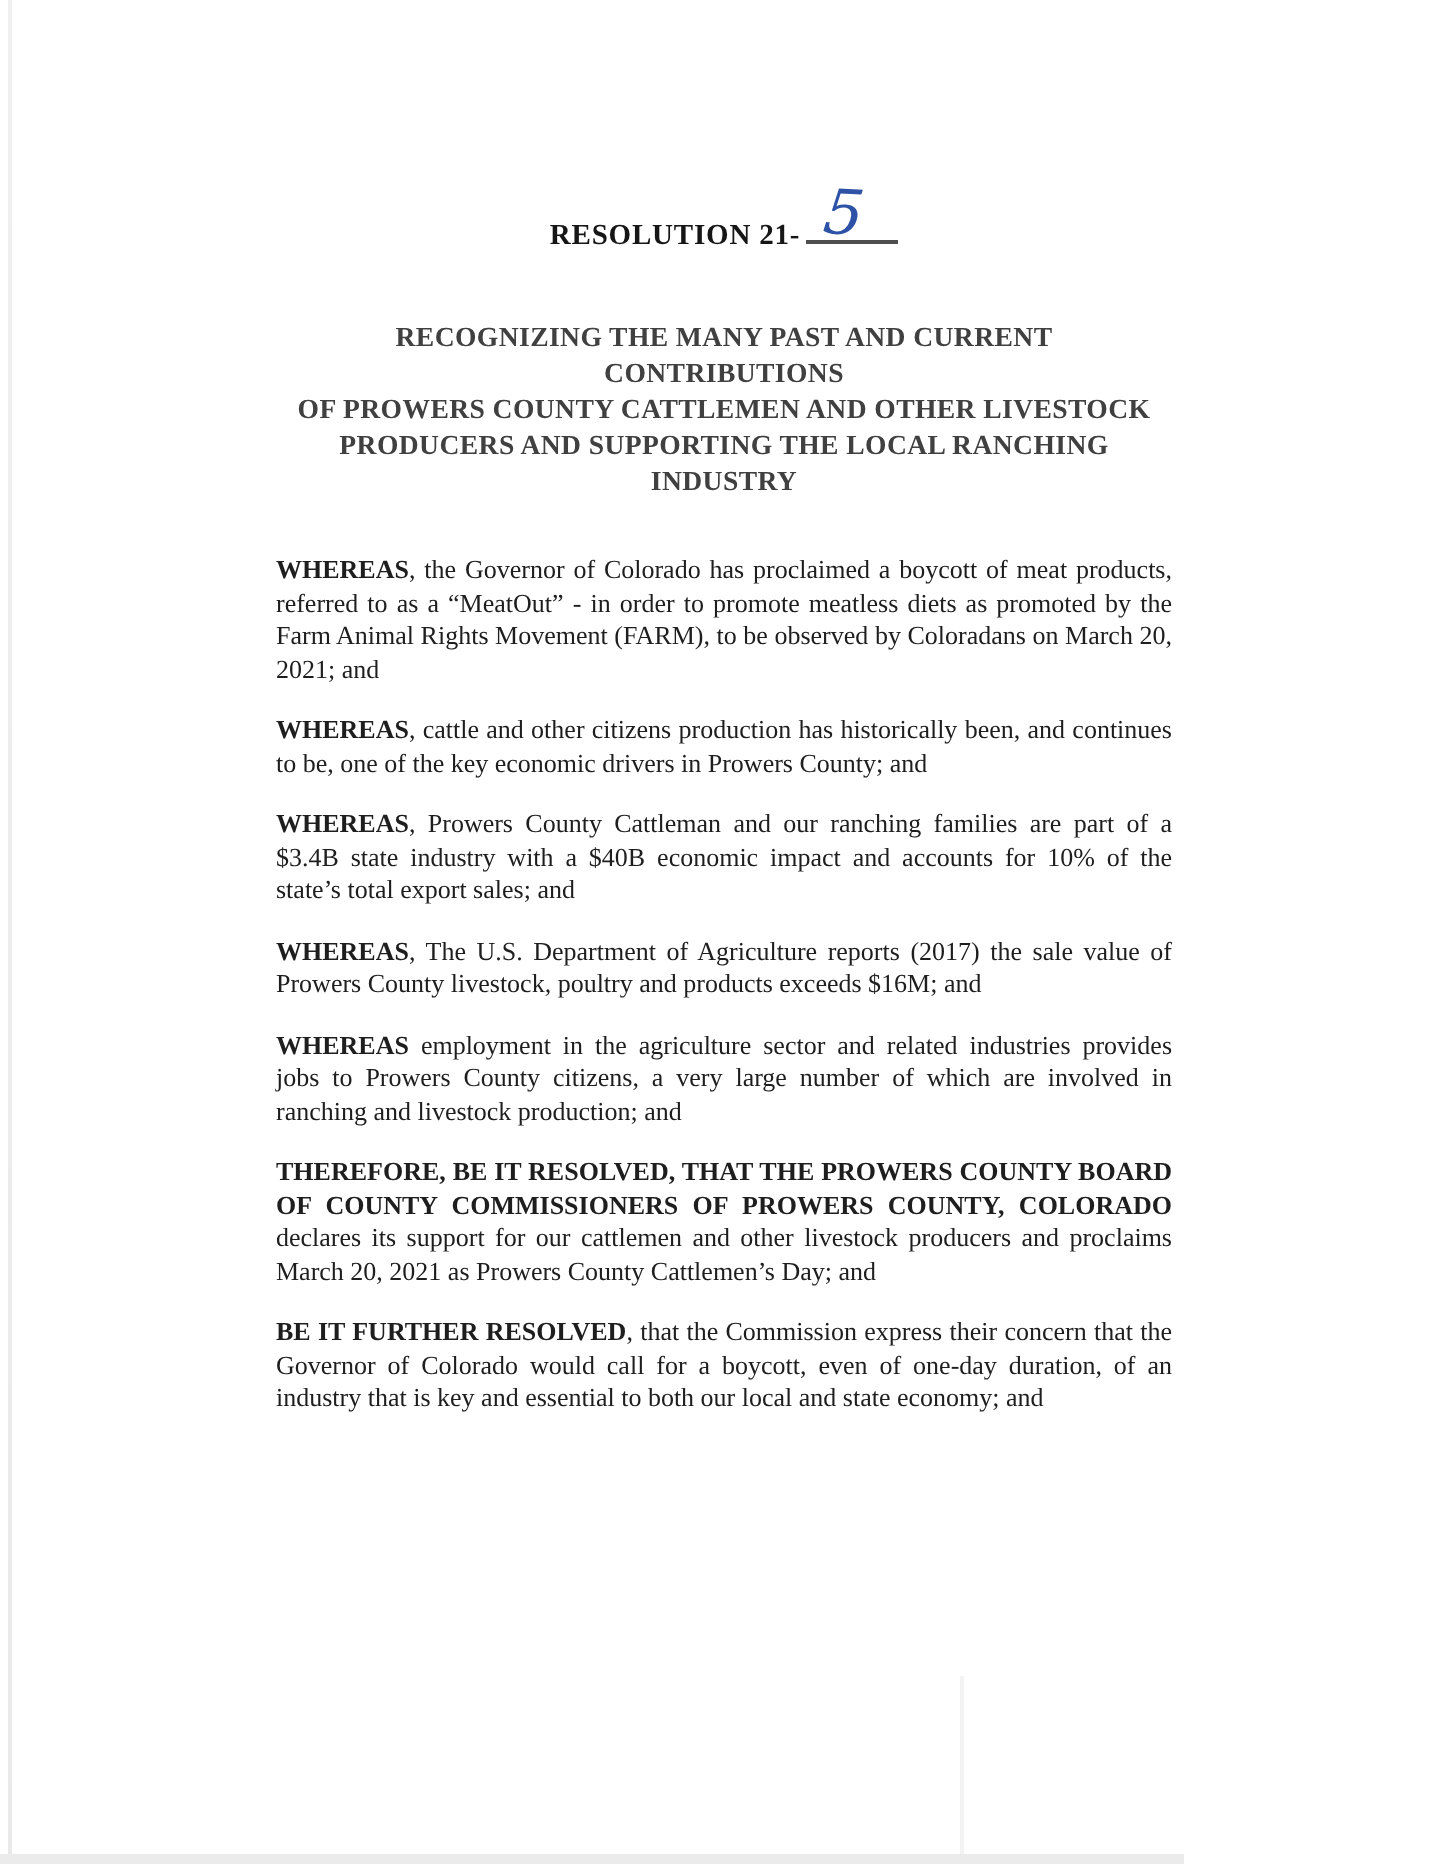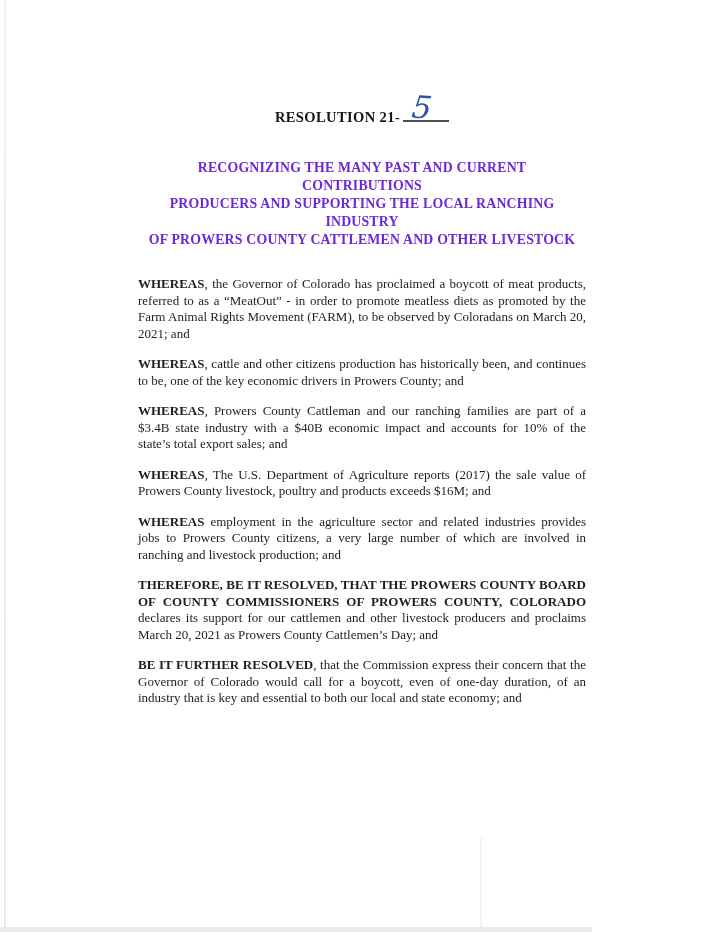--- a/index.html
+++ b/index.html
@@ -61,21 +61,21 @@
     letter-spacing: 0;
     transform: rotate(3deg) skewX(-4deg);
     color: #2d52a6;
   }
   .heading {
     margin-top: 33px;
     text-align: center;
     font-weight: bold;
     font-size: 13.8px;
     line-height: 18px;
-    color: #6d28d9;
+    color: #404040;
     letter-spacing: 0.2px;
   }
   .body-text {
     margin-top: 27px;
     font-size: 13px;
     line-height: 16.5px;
     text-align: justify;
   }
   .body-text p {
     margin: 0 0 14px 0;
@@ -91,22 +91,22 @@
   <div class="edge-bottom"></div>
 
   <div class="content">
 
     <div class="title-row">
       <span>RESOLUTION 21-</span><span class="number-slot"><span class="handwritten">5</span></span>
     </div>
 
     <div class="heading">
       <div>RECOGNIZING THE MANY PAST AND CURRENT CONTRIBUTIONS</div>
+      <div>OF PROWERS COUNTY CATTLEMEN AND OTHER LIVESTOCK</div>
       <div>PRODUCERS AND SUPPORTING THE LOCAL RANCHING INDUSTRY</div>
-      <div>OF PROWERS COUNTY CATTLEMEN AND OTHER LIVESTOCK</div>
     </div>
 
     <div class="body-text">
       <p><span class="lead">WHEREAS</span><span>, the Governor of Colorado has proclaimed a boycott of meat products, referred to as a “MeatOut” - in order to promote meatless diets as promoted by the Farm Animal Rights Movement (FARM), to be observed by Coloradans on March 20, 2021; and</span></p>
       <p><span class="lead">WHEREAS</span><span>, cattle and other citizens production has historically been, and continues to be, one of the key economic drivers in Prowers County; and</span></p>
       <p><span class="lead">WHEREAS</span><span>, Prowers County Cattleman and our ranching families are part of a $3.4B state industry with a $40B economic impact and accounts for 10% of the state’s total export sales; and</span></p>
       <p><span class="lead">WHEREAS</span><span>, The U.S. Department of Agriculture reports (2017) the sale value of Prowers County livestock, poultry and products exceeds $16M; and</span></p>
       <p><span class="lead">WHEREAS</span><span> employment in the agriculture sector and related industries provides jobs to Prowers County citizens, a very large number of which are involved in ranching and livestock production; and</span></p>
       <p><span class="lead">THEREFORE, BE IT RESOLVED, THAT THE PROWERS COUNTY BOARD OF COUNTY COMMISSIONERS OF PROWERS COUNTY, COLORADO</span><span> declares its support for our cattlemen and other livestock producers and proclaims March 20, 2021 as Prowers County Cattlemen’s Day; and</span></p>
       <p><span class="lead">BE IT FURTHER RESOLVED</span><span>, that the Commission express their concern that the Governor of Colorado would call for a boycott, even of one-day duration, of an industry that is key and essential to both our local and state economy; and</span></p>

